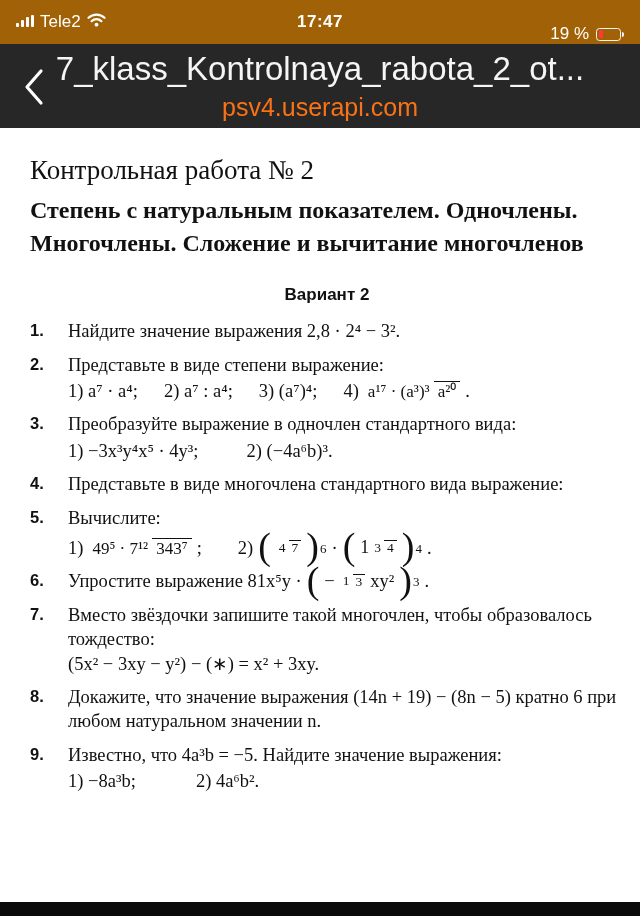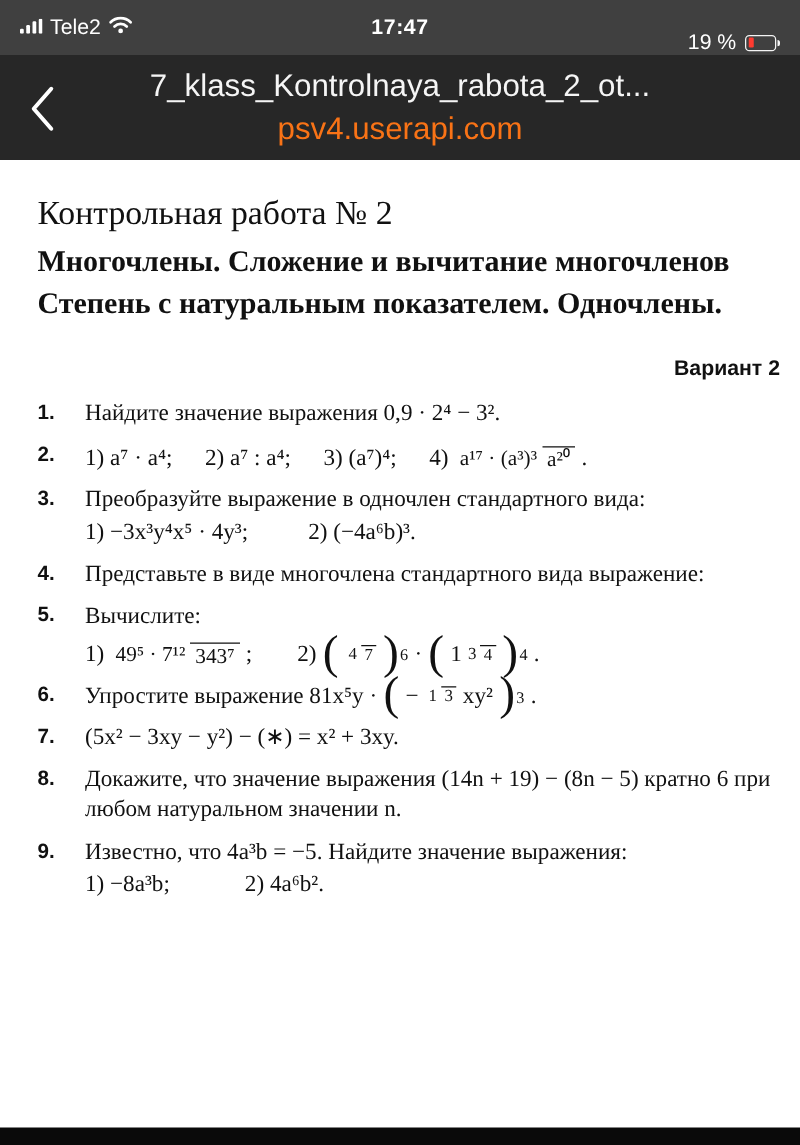--- a/index.html
+++ b/index.html
@@ -3,21 +3,21 @@
 <meta charset="utf-8">
 <style>
   html,body{margin:0;padding:0;background:#000;}
   .phone{
     position:relative;width:640px;height:916px;margin:0 auto;
     background:#fff;overflow:hidden;
     font-family:"Liberation Sans",sans-serif;
   }
   
   .status-bar{
-    height:44px;background:#404040;color:#fff;
+    height:44px;background:#a16207;color:#fff;
     display:flex;align-items:center;justify-content:flex-start;
     padding:0 16px;box-sizing:border-box;font-size:17px;
   }
   .sb-left{display:flex;align-items:center;gap:6px;width:170px;}
   .sb-center{flex:1;text-align:center;font-weight:bold;letter-spacing:.5px;}
   .sb-right{display:flex;align-items:center;justify-content:flex-end;gap:7px;width:170px;margin-top:24px;}
   .carrier{font-size:17px;}
   .bat-body{
     position:relative;width:25px;height:13px;border:1px solid #f4f4f4;
     border-radius:3.5px;display:inline-block;box-sizing:border-box;padding:1.5px;
@@ -31,34 +31,34 @@
   .nav{
     height:84px;background:#272727;color:#f2f2f2;position:relative;
     display:flex;flex-direction:column;align-items:center;justify-content:center;
   }
   .back-btn{
     position:absolute;left:14px;top:22px;width:40px;height:44px;
     background:none;border:none;cursor:pointer;padding:0;
     display:flex;align-items:center;justify-content:center;
   }
   .nav-title{
-    font-size:25px;max-width:540px;white-space:nowrap;overflow:hidden;
+    font-size:33px;max-width:540px;white-space:nowrap;overflow:hidden;
     text-overflow:ellipsis;color:#f5f5f5;
   }
   .nav-subtitle{font-size:25px;color:#f97316;margin-top:5px;}
   
   .doc{
     background:#fff;color:#111;height:774px;box-sizing:border-box;
     padding:26px 16px 0 30px;overflow:hidden;
     font-family:"Liberation Serif",serif;
   }
   .doc-h1{font-size:27px;font-weight:normal;line-height:1.2;margin:0 0 8px 0;white-space:nowrap;}
   .doc-h2{font-size:24px;font-weight:bold;line-height:1.35;margin:0;white-space:nowrap;overflow:hidden;}
   .variant{
-    text-align:right;font-family:"Liberation Sans",sans-serif;
+    text-align:center;font-family:"Liberation Sans",sans-serif;
     font-weight:bold;font-size:17px;margin:26px 0 14px 0;
   }
   .prob{display:flex;margin-bottom:9px;}
   .pnum{
     width:38px;flex:none;font-family:"Liberation Sans",sans-serif;
     font-weight:bold;font-size:16.5px;padding-top:2px;
   }
   .pbody{flex:1;font-size:18.5px;line-height:1.32;}
   .items-row{display:flex;align-items:flex-start;flex-wrap:nowrap;margin-top:2px;}
   .gap26 > * + *{margin-left:26px;}
@@ -128,35 +128,36 @@
           <polyline points="17,3 3,19 17,35" stroke="#fff" stroke-width="3.2" fill="none" stroke-linecap="round" stroke-linejoin="round"></polyline>
         </svg>
       </span>
     </button>
     <div class="nav-title">7_klass_Kontrolnaya_rabota_2_ot...</div>
     <div class="nav-subtitle">psv4.userapi.com</div>
   </div>
 
   <div class="doc">
     <div class="doc-h1">Контрольная работа № 2</div>
+    <div class="doc-h2">Степень с натуральным показателем. Одночлены.</div>
     <div class="doc-h2">Многочлены. Сложение и вычитание многочленов</div>
-    <div class="doc-h2">Степень с натуральным показателем. Одночлены.</div>
 
     <div class="variant">Вариант 2</div>
 
     <div class="prob">
       <div class="pnum">1.</div>
       <div class="pbody">
-        <span>Найдите значение выражения 0,9 · 2⁴ − 3².</span>
+        <span>Найдите значение выражения 2,8 · 2⁴ − 3².</span>
       </div>
     </div>
 
     <div class="prob">
       <div class="pnum">2.</div>
       <div class="pbody">
+        <div>Представьте в виде степени выражение:</div>
         <div class="items-row gap26">
           <span>1) a⁷ · a⁴;</span>
           <span>2) a⁷ : a⁴;</span>
           <span>3) (a⁷)⁴;</span>
           <span class="grp">
             <span>4)</span>
             <span class="frac">
               <span class="num">a¹⁷ · (a³)³</span>
               <span class="den">a²⁰</span>
             </span>
@@ -238,20 +239,21 @@
           <span class="bp">)</span>
             <sup class="pexp">3</sup>
           <span>.</span>
         </span>
       </div>
     </div>
 
     <div class="prob">
       <div class="pnum">7.</div>
       <div class="pbody">
+        <div>Вместо звёздочки запишите такой многочлен, чтобы образовалось тождество:</div>
         <div>(5x² − 3xy − y²) − (∗) = x² + 3xy.</div>
       </div>
     </div>
 
     <div class="prob">
       <div class="pnum">8.</div>
       <div class="pbody">
         <span>Докажите, что значение выражения (14n + 19) − (8n − 5) кратно 6 при любом натуральном значении n.</span>
       </div>
     </div>

